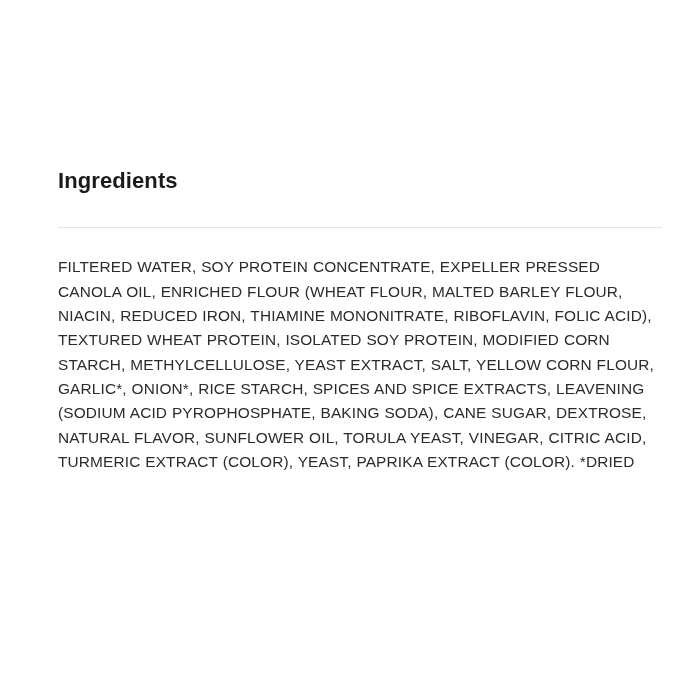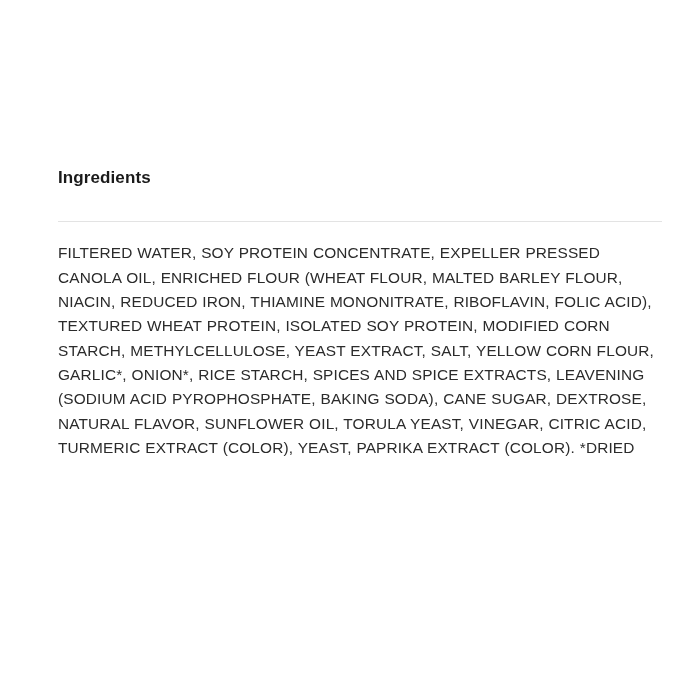--- a/index.html
+++ b/index.html
@@ -20,37 +20,37 @@
     height: 700px;
     box-sizing: border-box;
   }
   .section {
     position: absolute;
     left: 58px;
     top: 168px;
     width: 604px;
   }
   .section-title {
-    font-size: 17px;
+    font-size: 22px;
     font-weight: bold;
     letter-spacing: 0.1px;
     color: #1a1a1a;
     margin: 0;
     padding: 0;
     line-height: 1.2;
   }
   .divider {
     margin-top: 33px;
     border: 0;
     border-top: 1px solid #e3e3e3;
     width: 100%;
     height: 0;
   }
   .ingredients-body {
-    margin-top: 19px;
+    margin-top: 27px;
     font-size: 15.4px;
     line-height: 1.58;
     color: #2b2b2b;
     letter-spacing: 0.15px;
     text-align: left;
     word-spacing: 0.4px;
   }
 </style>
 </head>
 <body>

